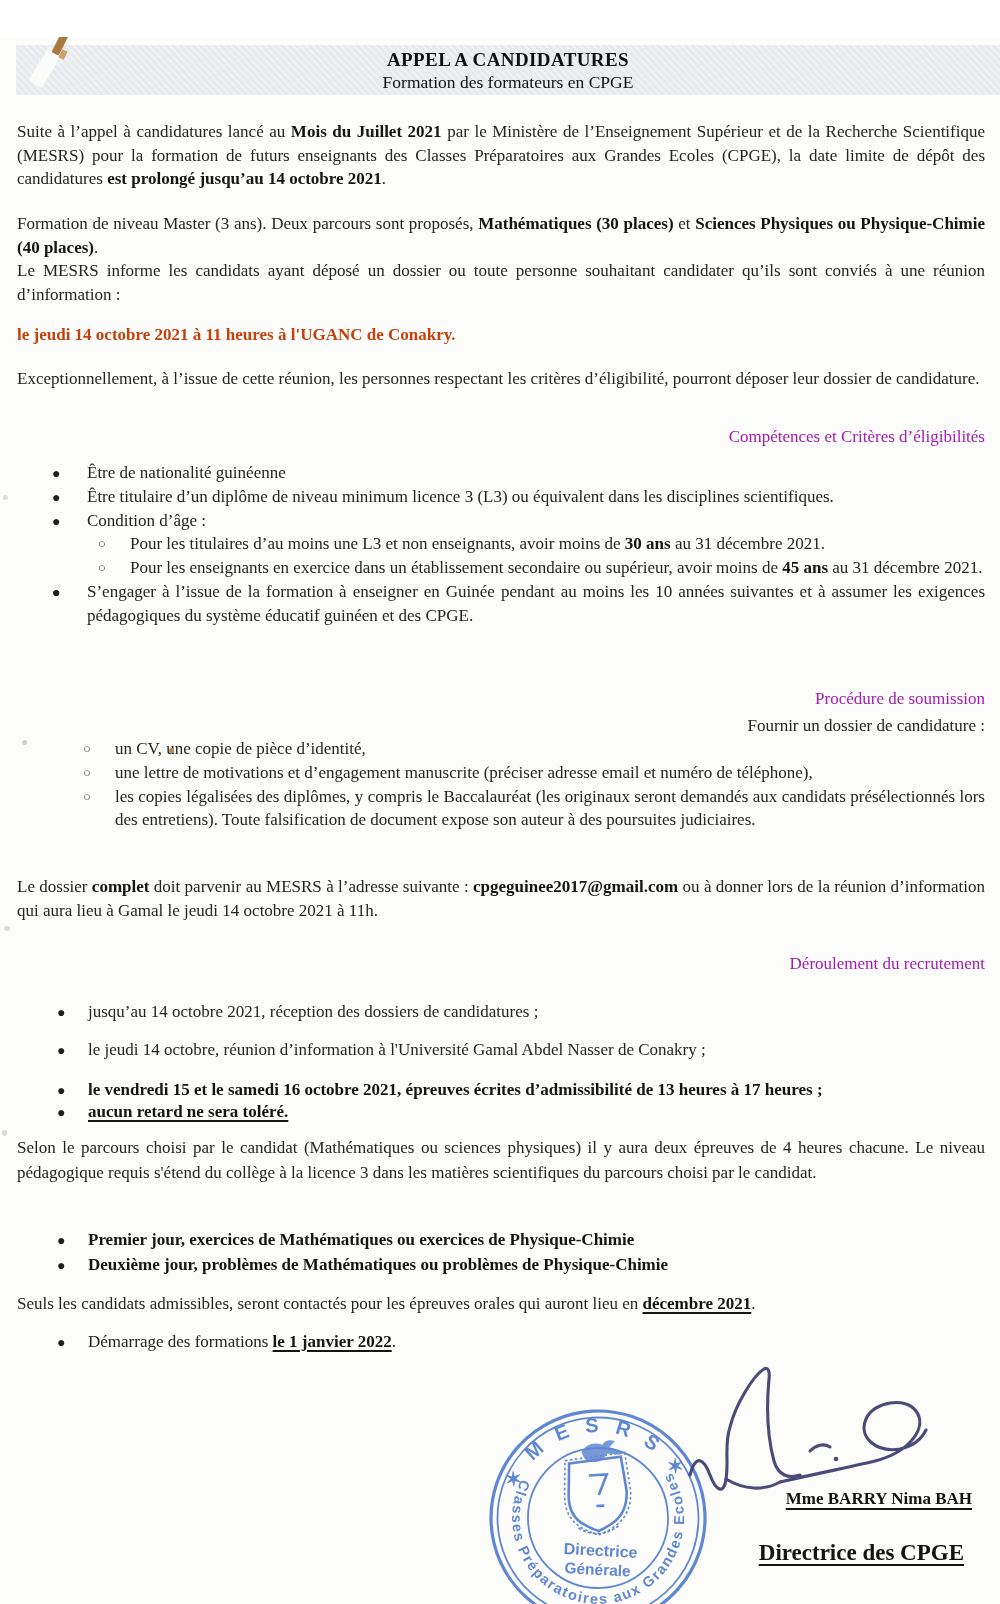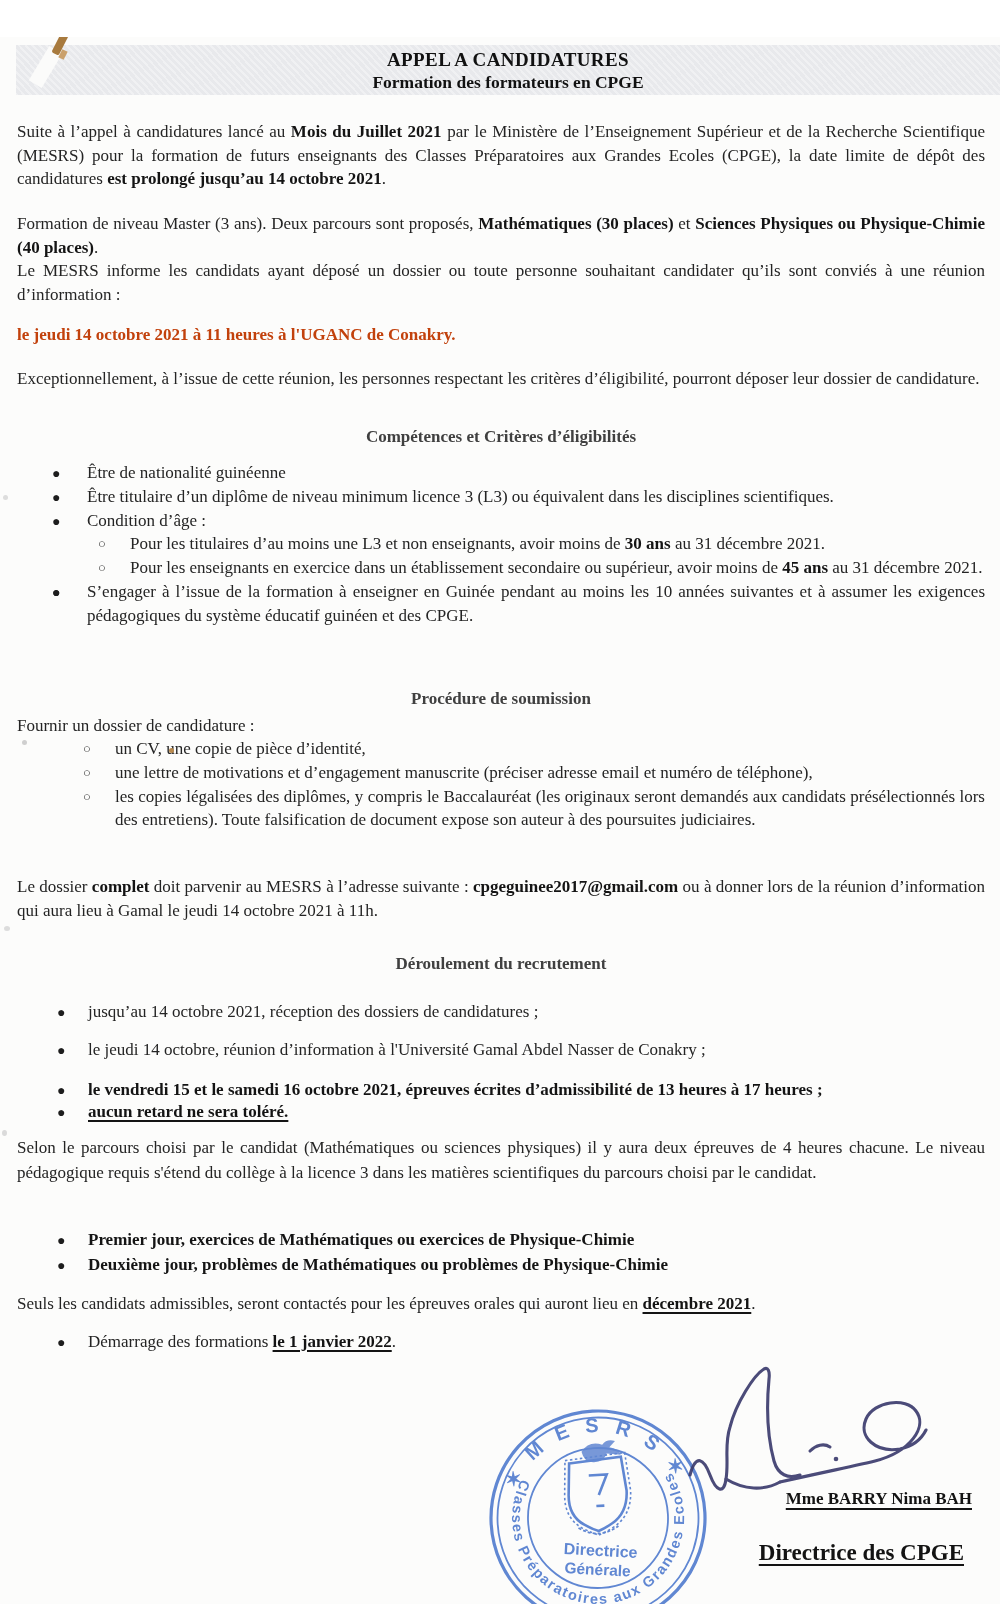--- a/index.html
+++ b/index.html
@@ -3,30 +3,30 @@
 <meta charset="utf-8">
 <style>
   html,body{margin:0;padding:0;background:#ffffff;}
   .page{
     position:relative;width:1000px;height:1604px;background:#fcfcfb;
     font-family:"Liberation Serif",serif;color:#242424;overflow:hidden;margin-top:37px;
   }
   .blk{position:absolute;left:17px;right:15px;font-size:17px;line-height:23.5px;text-align:justify;}
   .bd{font-weight:bold;color:#141414;}
   .ul{text-decoration:underline;text-decoration-thickness:1.8px;text-underline-offset:3px;}
-  .heading{font-weight:bold;color:#404040;text-align:center;}
+  .heading{font-weight:normal;color:#a21caf;text-align:right;}
   .center{text-align:left;font-weight:bold;color:#c2410c;}
   .headerbox{
     position:absolute;left:16px;right:0;top:8px;height:50px;
     background:#e8e9ec;
     background-image:repeating-linear-gradient(47deg,rgba(255,255,255,.35) 0 2px,rgba(0,0,0,0) 2px 5px);
     text-align:center;color:#111;
   }
   .headerbox .t1{font-size:19px;font-weight:bold;letter-spacing:.4px;padding-top:4px;}
-  .headerbox .t2{font-size:17.5px;font-weight:bold;margin-top:1px;}
+  .headerbox .t2{font-size:17.5px;font-weight:normal;margin-top:1px;}
   
   .li{position:relative;}
   .mk{position:absolute;top:1px;color:#1d1d1d;}
   .lvl1{padding-left:70px;}   .lvl1>.mk{left:35px;font-size:14px;}
   .lvl2{padding-left:113px;}  .lvl2>.mk{left:81px;font-size:13px;top:0;}
   .lvlp{padding-left:98px;}   .lvlp>.mk{left:66px;font-size:13px;top:0;}
   .lvlr{padding-left:71px;}   .lvlr>.mk{left:40px;font-size:14px;}
   .gap{line-height:23.8px;}
   
   .signer{position:absolute;font-weight:bold;color:#131313;text-align:right;}
@@ -64,21 +64,21 @@
     <div class="li lvl1"><span class="mk">●</span><span><span>Être de nationalité guinéenne</span></span></div>
     <div class="li lvl1"><span class="mk">●</span><span><span>Être titulaire d’un diplôme de niveau minimum licence 3 (L3) ou équivalent dans les disciplines scientifiques.</span></span></div>
     <div class="li lvl1"><span class="mk">●</span><span><span>Condition d’âge :</span></span></div>
     <div class="li lvl2"><span class="mk">○</span><span><span>Pour les titulaires d’au moins une L3 et non enseignants, avoir moins de </span><span class="bd">30 ans</span><span> au 31 décembre 2021.</span></span></div>
     <div class="li lvl2"><span class="mk">○</span><span><span>Pour les enseignants en exercice dans un établissement secondaire ou supérieur, avoir moins de </span><span class="bd">45 ans</span><span> au 31 décembre 2021.</span></span></div>
     <div class="li lvl1"><span class="mk">●</span></div>
     <div class="li lvl1"><span class="mk">●</span><span><span>S’engager à l’issue de la formation à enseigner en Guinée pendant au moins les 10 années suivantes et à assumer les exigences pédagogiques du système éducatif guinéen et des CPGE.</span></span></div>
   </div>
 
   <div class="blk heading" style="top:650px">Procédure de soumission</div>
-  <div class="blk" style="top:677px;text-align:left">Fournir un dossier de candidature :</div>
+  <div class="blk" style="top:677px;text-align:right">Fournir un dossier de candidature :</div>
   <div class="blk gap" style="top:700px">
     <div class="li lvlp"><span class="mk">○</span><span><span>un CV, une copie de pièce d’identité,</span></span></div>
     <div class="li lvlp"><span class="mk">○</span><span><span>une lettre de motivations et d’engagement manuscrite (préciser adresse email et numéro de téléphone),</span></span></div>
     <div class="li lvlp"><span class="mk">○</span><span><span>les copies légalisées des diplômes, y compris le Baccalauréat (les originaux seront demandés aux candidats présélectionnés lors des entretiens). Toute falsification de document expose son auteur à des poursuites judiciaires.</span></span></div>
   </div>
 
   <div class="blk" style="top:838px"><span>Le dossier </span><span class="bd">complet</span><span> doit parvenir au MESRS à l’adresse suivante : </span><span class="bd">cpgeguinee2017@gmail.com</span><span> ou à donner lors de la réunion d’information qui aura lieu à Gamal le jeudi 14 octobre 2021 à 11h.</span></div>
 
   <div class="blk heading" style="top:915px">Déroulement du recrutement</div>
   <div class="blk" style="top:963px">

